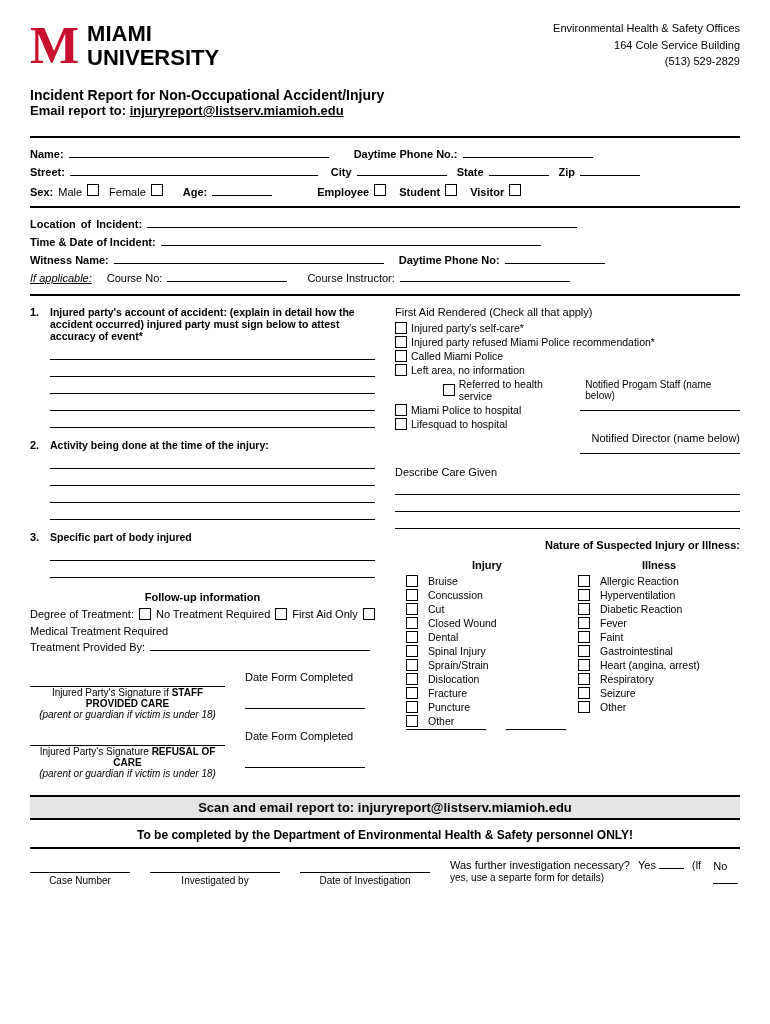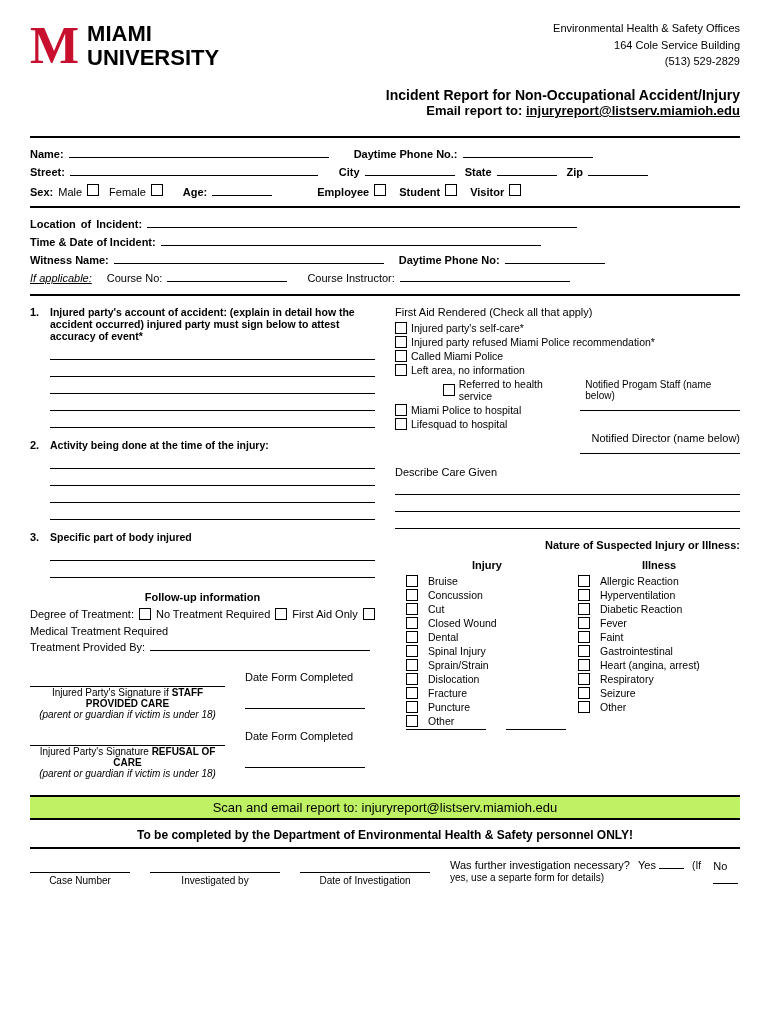--- a/index.html
+++ b/index.html
@@ -38,21 +38,21 @@
       color: black;
       line-height: 1.1;
       font-family: Arial, sans-serif;
     }
     .contact-info {
       text-align: right;
       font-size: 11px;
       line-height: 1.5;
     }
     .title-section {
-      text-align: right;
+      text-align: left;
       margin-bottom: 18px;
     }
     .title-section h2 {
       font-size: 14px;
       font-weight: bold;
     }
     .title-section .email-line {
       font-size: 13px;
       font-weight: bold;
     }
@@ -187,23 +187,23 @@
       border-bottom: 1px solid black;
       width: 100%;
       height: 16px;
       display: block;
     }
     .sig-label {
       font-size: 10px;
       text-align: center;
     }
     .highlight-bar {
-      background: #bef264;
+      background: #e5e5e5;
       text-align: center;
-      font-weight: normal;
+      font-weight: bold;
       font-size: 13px;
       padding: 3px 0;
       margin: 8px 0;
       border-top: 2px solid black;
       border-bottom: 2px solid black;
     }
     .dept-complete {
       text-align: center;
       font-weight: bold;
       font-size: 12px;
@@ -276,21 +276,21 @@
 <div class="form-section">
   <div class="form-row">
     <span class="label-bold">Name:</span>
     <span class="field-line" style="width:260px;"></span>
     <span class="label-bold" style="margin-left:20px;">Daytime Phone No.:</span>
     <span class="field-line" style="width:130px;"></span>
   </div>
   <div class="form-row">
     <span class="label-bold">Street:</span>
     <span class="field-line" style="width:248px;"></span>
-    <span class="label-bold" style="margin-left:16px;">City</span>
+    <span class="label-bold" style="margin-left:8px;">City</span>
     <span class="field-line" style="width:90px;"></span>
     <span class="label-bold" style="margin-left:5px;">State</span>
     <span class="field-line" style="width:35px;"></span>
     <span class="label-bold" style="margin-left:5px;">Zip</span>
     <span class="field-line" style="width:45px;"></span>
   </div>
   <div class="form-row">
     <span class="label-bold">Sex:</span>
     <span class="label">Male</span>
     <span class="checkbox-box"></span>

